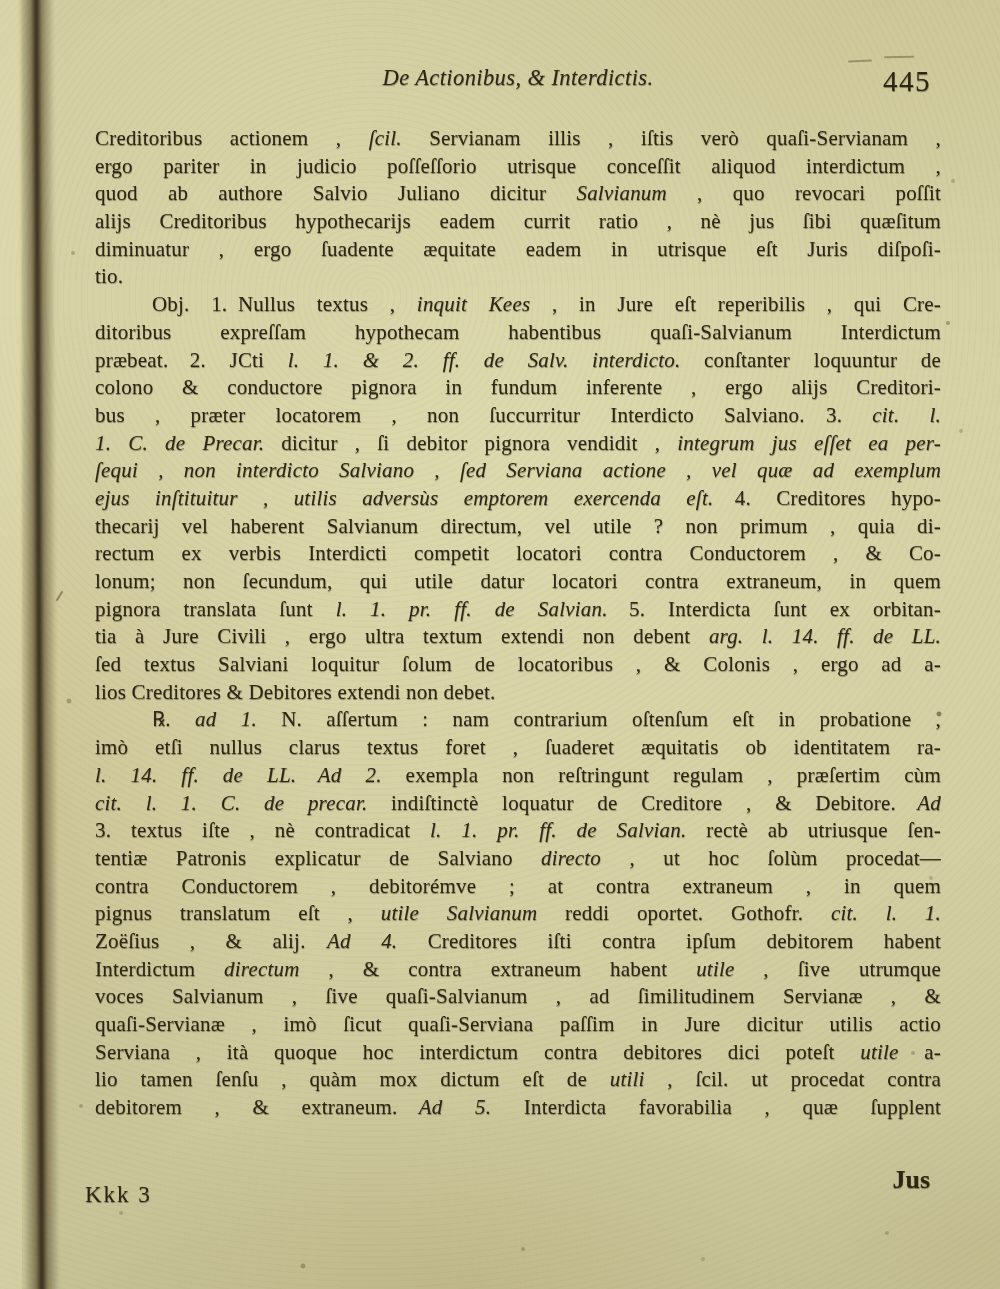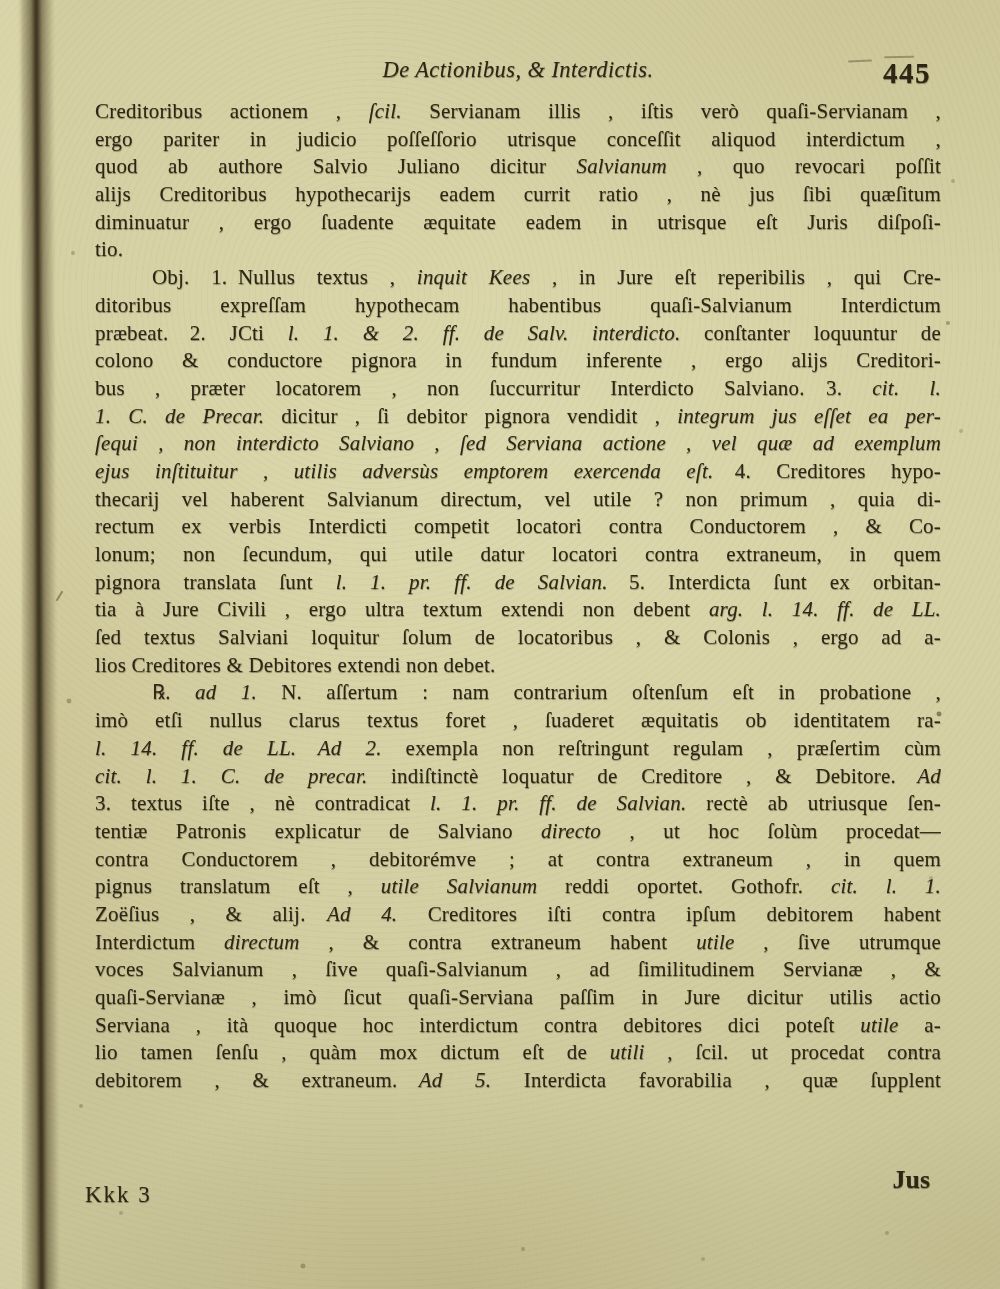--- a/index.html
+++ b/index.html
@@ -54,33 +54,33 @@
   .dash1, .dash2 {
     position:absolute; height:2px; background:rgba(75,62,32,0.40); border-radius:1px;
   }
   .dash1 { left:848px; top:60px; width:24px; transform:rotate(-2deg); }
   .dash2 { left:884px; top:56px; width:30px; transform:rotate(-1deg); }
   .margin-slash {
     position:absolute; left:54px; top:595px; width:11px; height:2px;
     background:rgba(75,62,32,0.5); transform:rotate(-58deg);
   }
   .content {
-    position:absolute; left:95px; top:56px; width:846px;
+    position:absolute; left:95px; top:64px; width:846px;
     text-shadow:0.4px 0.5px 0.8px rgba(40,32,16,0.45);
   }
   .header-row { position:relative; height:28px; }
   .running-title {
     display:block; text-align:center; font-style:italic;
     font-size:22.5px; line-height:28px; letter-spacing:0.4px;
   }
   .page-number {
     position:absolute; right:10px; top:2px;
-    font-size:29px; font-weight:bold; letter-spacing:1.5px; line-height:30px;
+    font-size:29px; font-weight:normal; letter-spacing:1.5px; line-height:30px;
   }
-  .lines { margin-top:14px; }
+  .lines { margin-top:33px; }
   .line {
     font-size:21px; line-height:27.7px; height:27.7px; overflow:hidden;
     letter-spacing:0.2px; white-space:normal;
   }
   .line.j { text-align:justify; text-align-last:justify; }
   .line.ind { text-indent:57px; }
   .it { font-style:italic; }
   .signature {
     position:absolute; left:85px; top:1182px; width:800px; text-align:left;
     font-size:23px; letter-spacing:2px;

